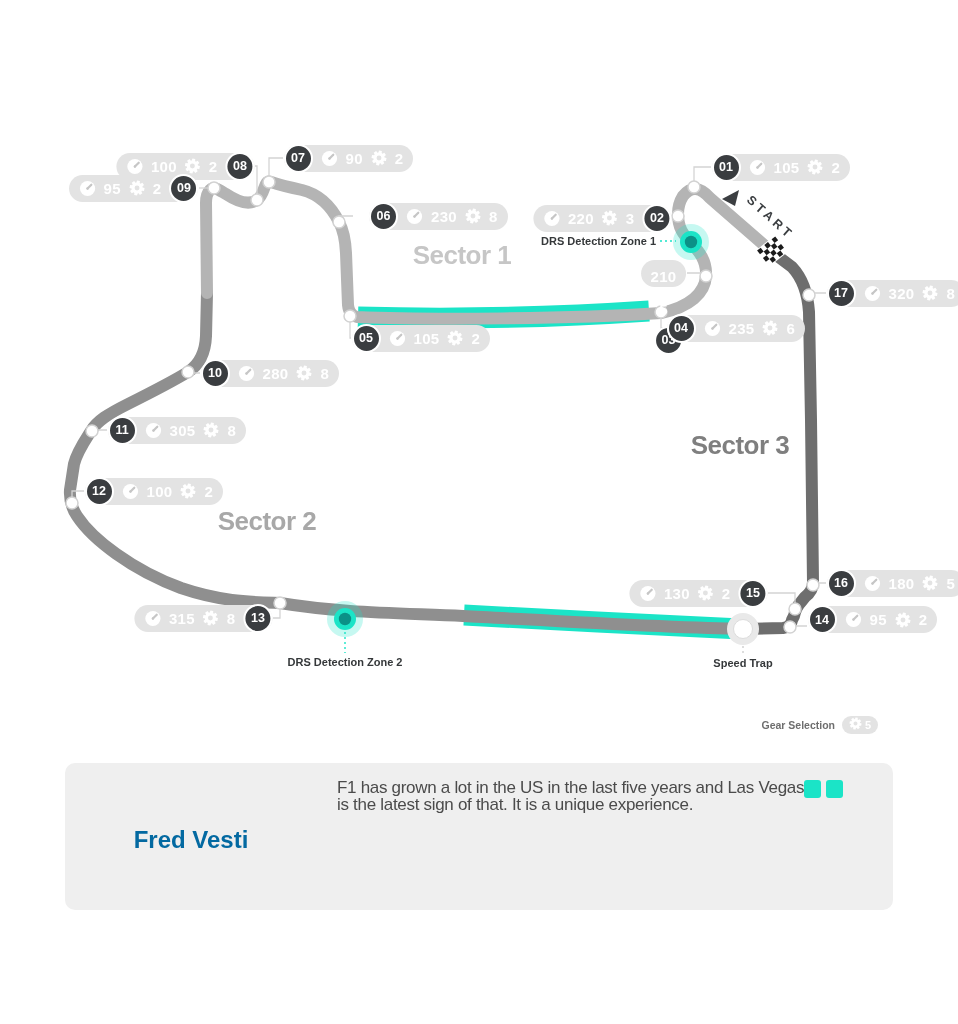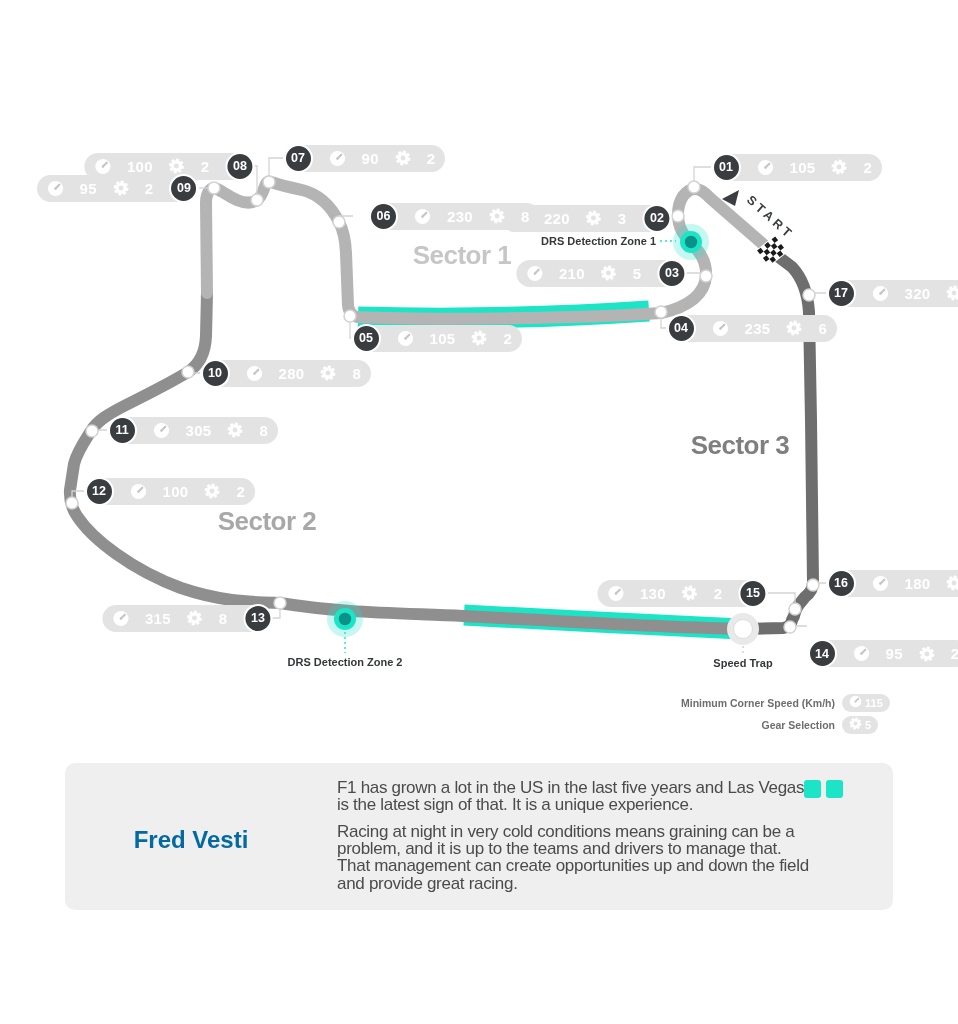--- a/index.html
+++ b/index.html
@@ -1,20 +1,20 @@
 <!DOCTYPE html>
 <html><head>
 <meta charset="utf-8">
 <style>
   html,body{margin:0;padding:0;background:#ffffff;}
   #stage{position:relative;width:958px;height:1024px;background:#ffffff;overflow:hidden;
          font-family:"Liberation Sans","DejaVu Sans",sans-serif;}
   #track-svg{position:absolute;left:0;top:0;}
   .sector-label{position:absolute;transform:translate(-50%,-50%);font-weight:bold;font-size:26px;letter-spacing:-0.5px;white-space:nowrap;}
-  .corner-pill{position:absolute;height:27px;display:flex;align-items:center;gap:16px;
+  .corner-pill{position:absolute;height:27px;display:flex;align-items:center;gap:8px;
                background:#e3e3e3;border-radius:14px;padding:0 10px;box-sizing:border-box;white-space:nowrap;}
   .corner-pill .badge{width:29px;height:29px;border-radius:50%;background:#3a3d40;color:#fff;
                border:2.5px solid #ffffff;box-sizing:border-box;display:flex;align-items:center;justify-content:center;
                font-size:12.5px;font-weight:bold;flex:0 0 auto;}
   .corner-pill .val{color:#ffffff;font-weight:bold;font-size:15px;letter-spacing:0.3px;}
   .map-label{position:absolute;font-size:11px;font-weight:bold;color:#35383a;white-space:nowrap;}
   .legend-row{position:absolute;display:flex;align-items:center;gap:7px;}
   .legend-label{font-size:10.5px;font-weight:bold;color:#6e6e6e;white-space:nowrap;width:290px;text-align:right;}
   .legend-pill{height:18px;display:flex;align-items:center;gap:3px;background:#e3e3e3;border-radius:10px;padding:0 7px;}
   .legend-pill .val{color:#fff;font-weight:bold;font-size:11px;}
@@ -147,21 +147,21 @@
           <path d="M8.5,8.5 L12.3,4.7" stroke="#c6c6c6" stroke-width="2.2" stroke-linecap="round" fill="none"></path>
           <circle cx="8.5" cy="8.5" r="1.2" fill="#c6c6c6"></circle>
         </svg>
         <span class="val">220</span>
         <svg width="16" height="16" viewBox="0 0 17 17">
           <path d="M16.50,8.50L15.89,11.56L13.68,11.33L13.10,12.20L14.16,14.16L11.56,15.89L10.16,14.16L9.14,14.37L8.50,16.50L5.44,15.89L5.67,13.68L4.80,13.10L2.84,14.16L1.11,11.56L2.84,10.16L2.63,9.14L0.50,8.50L1.11,5.44L3.32,5.67L3.90,4.80L2.84,2.84L5.44,1.11L6.84,2.84L7.86,2.63L8.50,0.50L11.56,1.11L11.33,3.32L12.20,3.90L14.16,2.84L15.89,5.44L14.16,6.84L14.37,7.86Z M11.1,8.5 A2.6,2.6 0 1 0 5.9,8.5 A2.6,2.6 0 1 0 11.1,8.5 Z" fill="#ffffff" fill-rule="evenodd"></path>
         </svg>
         <span class="val">3</span>
         <span class="badge" style="margin-right: -10px;">02</span>
       </div>
-      <div class="corner-pill" style="left: 686.5px; transform: translateX(-100%); top: 259.5px;">
+      <div class="corner-pill" style="left: 686.5px; transform: translateX(-100%); top: 259.5px; flex-direction: column;">
         <svg width="17" height="17" viewBox="0 0 17 17">
           <circle cx="8.5" cy="8.5" r="7.6" fill="#ffffff"></circle>
           <path d="M8.5,8.5 L12.3,4.7" stroke="#c6c6c6" stroke-width="2.2" stroke-linecap="round" fill="none"></path>
           <circle cx="8.5" cy="8.5" r="1.2" fill="#c6c6c6"></circle>
         </svg>
         <span class="val">210</span>
         <svg width="16" height="16" viewBox="0 0 17 17">
           <path d="M16.50,8.50L15.89,11.56L13.68,11.33L13.10,12.20L14.16,14.16L11.56,15.89L10.16,14.16L9.14,14.37L8.50,16.50L5.44,15.89L5.67,13.68L4.80,13.10L2.84,14.16L1.11,11.56L2.84,10.16L2.63,9.14L0.50,8.50L1.11,5.44L3.32,5.67L3.90,4.80L2.84,2.84L5.44,1.11L6.84,2.84L7.86,2.63L8.50,0.50L11.56,1.11L11.33,3.32L12.20,3.90L14.16,2.84L15.89,5.44L14.16,6.84L14.37,7.86Z M11.1,8.5 A2.6,2.6 0 1 0 5.9,8.5 A2.6,2.6 0 1 0 11.1,8.5 Z" fill="#ffffff" fill-rule="evenodd"></path>
         </svg>
         <span class="val">5</span>
@@ -290,21 +290,21 @@
           <path d="M8.5,8.5 L12.3,4.7" stroke="#c6c6c6" stroke-width="2.2" stroke-linecap="round" fill="none"></path>
           <circle cx="8.5" cy="8.5" r="1.2" fill="#c6c6c6"></circle>
         </svg>
         <span class="val">315</span>
         <svg width="16" height="16" viewBox="0 0 17 17">
           <path d="M16.50,8.50L15.89,11.56L13.68,11.33L13.10,12.20L14.16,14.16L11.56,15.89L10.16,14.16L9.14,14.37L8.50,16.50L5.44,15.89L5.67,13.68L4.80,13.10L2.84,14.16L1.11,11.56L2.84,10.16L2.63,9.14L0.50,8.50L1.11,5.44L3.32,5.67L3.90,4.80L2.84,2.84L5.44,1.11L6.84,2.84L7.86,2.63L8.50,0.50L11.56,1.11L11.33,3.32L12.20,3.90L14.16,2.84L15.89,5.44L14.16,6.84L14.37,7.86Z M11.1,8.5 A2.6,2.6 0 1 0 5.9,8.5 A2.6,2.6 0 1 0 11.1,8.5 Z" fill="#ffffff" fill-rule="evenodd"></path>
         </svg>
         <span class="val">8</span>
         <span class="badge" style="margin-right: -10px;">13</span>
       </div>
-      <div class="corner-pill" style="left: 807.5px; top: 640px;">
+      <div class="corner-pill" style="left: 807.5px; top: 606px;">
         <span class="badge" style="margin-left: -10px;">14</span>
         <svg width="17" height="17" viewBox="0 0 17 17">
           <circle cx="8.5" cy="8.5" r="7.6" fill="#ffffff"></circle>
           <path d="M8.5,8.5 L12.3,4.7" stroke="#c6c6c6" stroke-width="2.2" stroke-linecap="round" fill="none"></path>
           <circle cx="8.5" cy="8.5" r="1.2" fill="#c6c6c6"></circle>
         </svg>
         <span class="val">95</span>
         <svg width="16" height="16" viewBox="0 0 17 17">
           <path d="M16.50,8.50L15.89,11.56L13.68,11.33L13.10,12.20L14.16,14.16L11.56,15.89L10.16,14.16L9.14,14.37L8.50,16.50L5.44,15.89L5.67,13.68L4.80,13.10L2.84,14.16L1.11,11.56L2.84,10.16L2.63,9.14L0.50,8.50L1.11,5.44L3.32,5.67L3.90,4.80L2.84,2.84L5.44,1.11L6.84,2.84L7.86,2.63L8.50,0.50L11.56,1.11L11.33,3.32L12.20,3.90L14.16,2.84L15.89,5.44L14.16,6.84L14.37,7.86Z M11.1,8.5 A2.6,2.6 0 1 0 5.9,8.5 A2.6,2.6 0 1 0 11.1,8.5 Z" fill="#ffffff" fill-rule="evenodd"></path>
         </svg>
@@ -344,43 +344,31 @@
           <circle cx="8.5" cy="8.5" r="1.2" fill="#c6c6c6"></circle>
         </svg>
         <span class="val">320</span>
         <svg width="16" height="16" viewBox="0 0 17 17">
           <path d="M16.50,8.50L15.89,11.56L13.68,11.33L13.10,12.20L14.16,14.16L11.56,15.89L10.16,14.16L9.14,14.37L8.50,16.50L5.44,15.89L5.67,13.68L4.80,13.10L2.84,14.16L1.11,11.56L2.84,10.16L2.63,9.14L0.50,8.50L1.11,5.44L3.32,5.67L3.90,4.80L2.84,2.84L5.44,1.11L6.84,2.84L7.86,2.63L8.50,0.50L11.56,1.11L11.33,3.32L12.20,3.90L14.16,2.84L15.89,5.44L14.16,6.84L14.37,7.86Z M11.1,8.5 A2.6,2.6 0 1 0 5.9,8.5 A2.6,2.6 0 1 0 11.1,8.5 Z" fill="#ffffff" fill-rule="evenodd"></path>
         </svg>
         <span class="val">8</span>
       </div>
     </div>
 
-  <div class="legend-row" style="left:545px;top:694px;">
-    <div class="legend-label">Minimum Corner Speed (Km/h)</div>
-    <div class="legend-pill">
-      <span class="speedo-slot"><svg width="13" height="13" viewBox="0 0 17 17">
-            <circle cx="8.5" cy="8.5" r="7.6" fill="#ffffff"></circle>
-            <path d="M8.5,8.5 L12.3,4.7" stroke="#c6c6c6" stroke-width="2.2" stroke-linecap="round" fill="none"></path>
-            <circle cx="8.5" cy="8.5" r="1.2" fill="#c6c6c6"></circle>
-          </svg></span>
-      <span class="val">115</span>
-    </div>
-  </div>
   <div class="legend-row" style="left:545px;top:716px;">
     <div class="legend-label">Gear Selection</div>
     <div class="legend-pill">
       <span class="gear-slot"><svg width="13" height="13" viewBox="0 0 17 17">
             <path d="M16.50,8.50L15.89,11.56L13.68,11.33L13.10,12.20L14.16,14.16L11.56,15.89L10.16,14.16L9.14,14.37L8.50,16.50L5.44,15.89L5.67,13.68L4.80,13.10L2.84,14.16L1.11,11.56L2.84,10.16L2.63,9.14L0.50,8.50L1.11,5.44L3.32,5.67L3.90,4.80L2.84,2.84L5.44,1.11L6.84,2.84L7.86,2.63L8.50,0.50L11.56,1.11L11.33,3.32L12.20,3.90L14.16,2.84L15.89,5.44L14.16,6.84L14.37,7.86Z M11.1,8.5 A2.6,2.6 0 1 0 5.9,8.5 A2.6,2.6 0 1 0 11.1,8.5 Z" fill="#ffffff" fill-rule="evenodd"></path>
           </svg></span>
       <span class="val">5</span>
     </div>
   </div>
 
   <div id="driver-panel"></div>
   <div id="driver-name">Fred Vesti</div>
   <div id="quote-block">
     <p>F1 has grown a lot in the US in the last five years and Las Vegas is the latest sign of that. It is a unique experience.</p>
-    <p>Racing at night in very cold conditions means graining can be a problem, and it is up to the teams and drivers to manage that. That management can create opportunities up and down the field and provide great racing.</p>
   </div>
   <div class="quote-mark" style="left:804px;top:780px;background:#1be4c7;"></div>
   <div class="quote-mark" style="left:826px;top:780px;background:#1be4c7;"></div>
 
 </div>
 
 </body></html>

